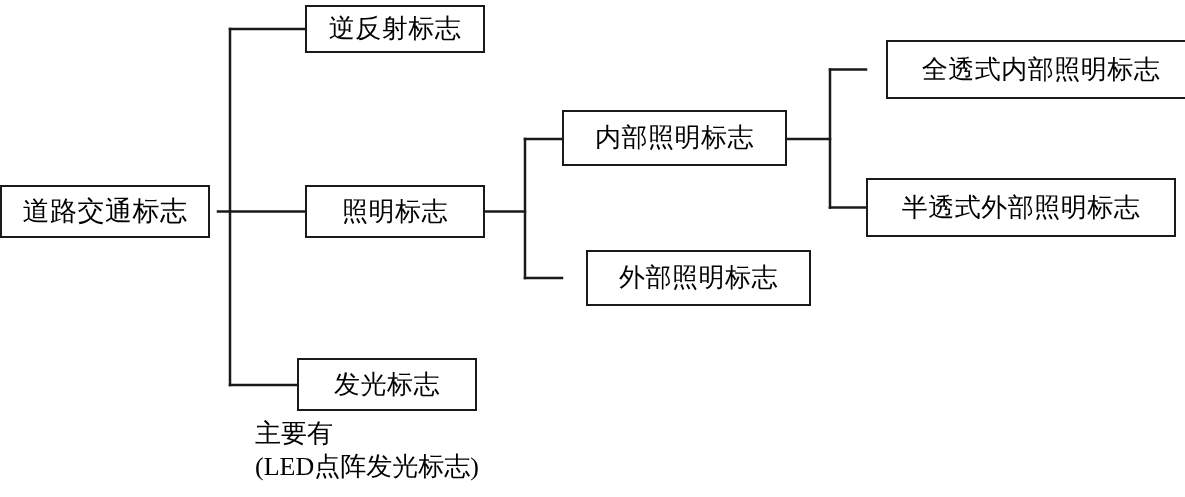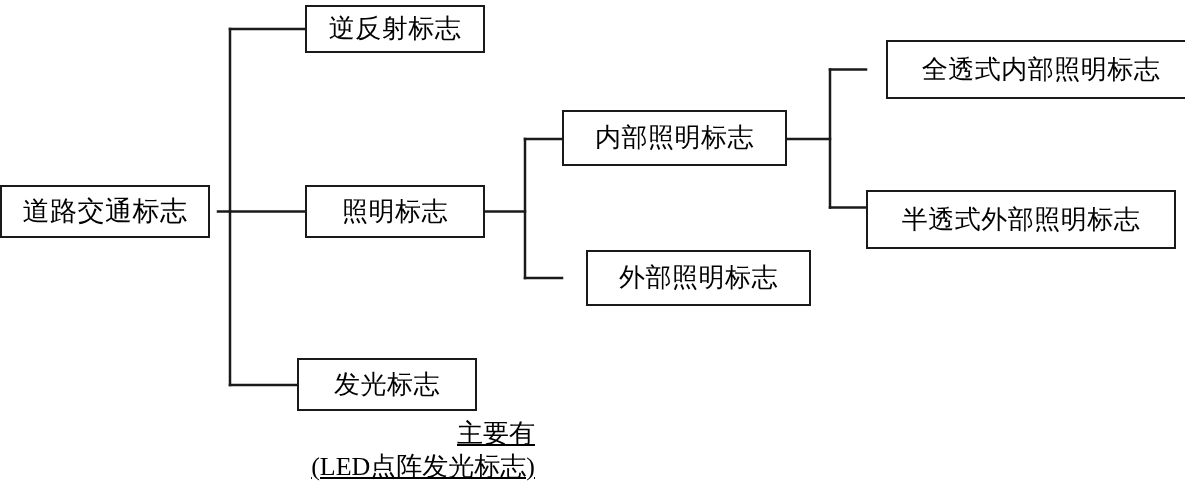--- a/index.html
+++ b/index.html
@@ -47,33 +47,32 @@
   #node-retro     { left: 305px; top: 5px;   width: 180px; height: 48px;  font-size: 26px; }
   #node-lighting  { left: 305px; top: 185px; width: 180px; height: 53px;  font-size: 26px; }
   #node-luminous  { left: 297px; top: 358px; width: 180px; height: 53px;  font-size: 26px; }
 
   
   #node-internal  { left: 562px; top: 110px; width: 225px; height: 56px;  font-size: 26px; }
   #node-external  { left: 562px; top: 250px; width: 225px; height: 56px;  font-size: 26px; margin-left: 24px; }
 
   
   #node-fulltrans { left: 866px; top: 40px;  width: 310px; height: 59px;  font-size: 26px; margin-left: 20px; }
-  #node-semitrans { left: 866px; top: 178px; width: 310px; height: 59px;  font-size: 26px; margin-top: 12px; }
+  #node-semitrans { left: 866px; top: 178px; width: 310px; height: 59px;  font-size: 26px; }
 
   
   #caption {
     position: absolute;
     left: 255px;
     top: 418px;
     width: 280px;
-    text-align: right;
+    text-align: left;
     color: #000000;
     font-size: 26px;
     line-height: 1.25;
-    text-decoration: underline;
   }
   #caption .caption-line {
     display: block;
     white-space: nowrap;
   }
 </style>
 </head>
 <body>
 
 <div id="diagram">

